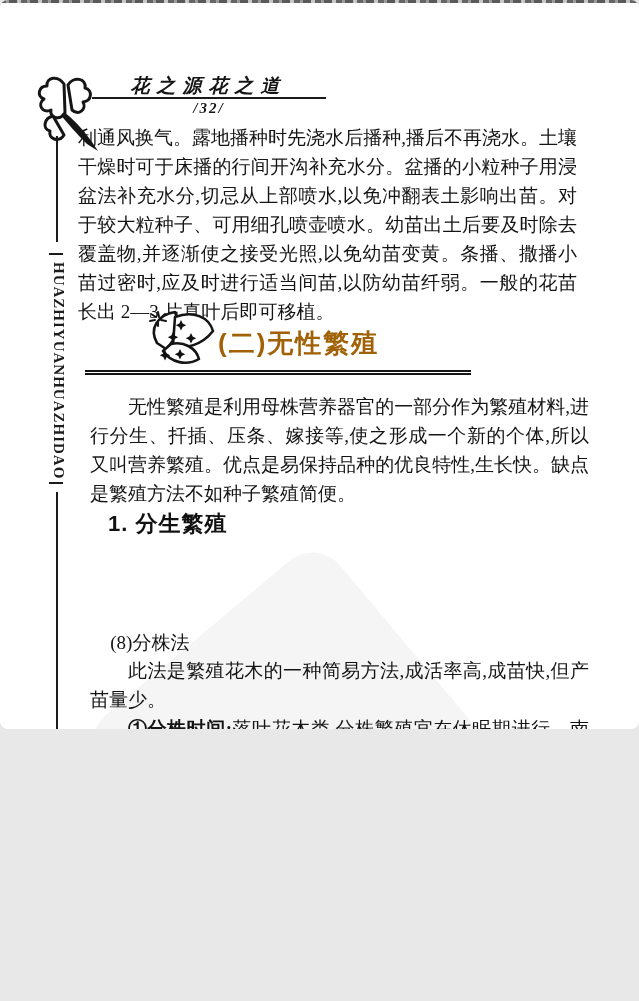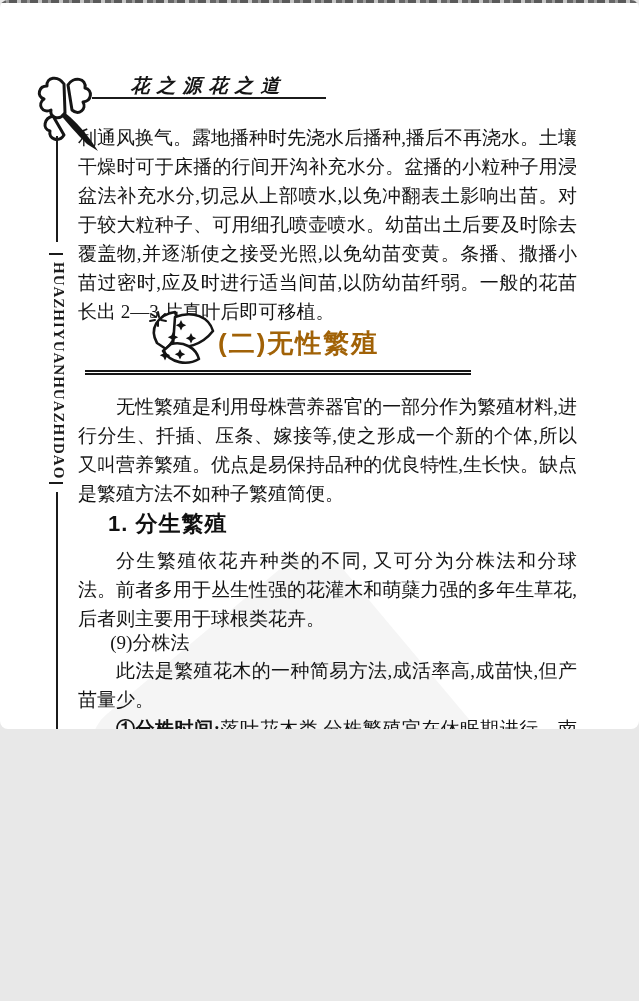--- a/index.html
+++ b/index.html
@@ -51,21 +51,21 @@
     position:absolute;left:67px;top:262px;width:216px;height:20px;
     transform:rotate(90deg);transform-origin:top left;
     font-weight:600;font-size:15px;letter-spacing:1px;white-space:nowrap;text-align:center;
     color:#1d1d1d;
   }
   
   .bodytext{
     position:absolute;left:78px;width:499px;margin:0;
     font-size:19px;line-height:29px;text-align:justify;color:#141414;
   }
-  .indent{text-indent:2em;}
+  .indent{text-indent:2em;margin-left:12px;}
   .p1{top:123px;}
   .p2{top:392px;}
   .p3{top:546px;}
   .p-label{top:628px;text-indent:1.7em;}
   .p4{top:656px;}
   .p5{top:714px;}
   .p5 b{font-weight:bold;}
   
   .section-icon{position:absolute;left:146px;top:308px;width:72px;height:64px;}
   .section-heading{
@@ -103,20 +103,21 @@
     <g fill="#ffffff" stroke="#151515" stroke-width="3" stroke-linejoin="round">
       <path d="M30 12 C24 3 12 5 13 14 C5 14 2 24 10 27 C3 32 8 42 17 38 C15 46 26 49 31 41 Z"></path>
       <path d="M34 13 C39 4 53 6 51 16 C59 18 58 29 49 30 C53 37 45 44 38 38 Z"></path>
       <path d="M19 44 C10 46 8 57 16 59 C14 67 25 71 30 63 Z"></path>
     </g>
     <path d="M30 40 C38 46 48 56 58 70 L64 79 L53 72 C43 62 33 51 27 43 Z" fill="#151515"></path>
   </svg>
 
   <div class="header-title">花之源花之道</div>
   <div class="header-underline"></div>
+  <div class="page-number">/32/</div>
 
   <div class="margin-rule rule-top"></div>
   <div class="margin-tick tick-top"></div>
   <div class="margin-vertical">HUAZHIYUANHUAZHIDAO</div>
   <div class="margin-tick tick-bottom"></div>
   <div class="margin-rule rule-bottom"></div>
 
   <p class="bodytext p1">利通风换气。露地播种时先浇水后播种,播后不再浇水。土壤干燥时可于床播的行间开沟补充水分。盆播的小粒种子用浸盆法补充水分,切忌从上部喷水,以免冲翻表土影响出苗。对于较大粒种子、可用细孔喷壶喷水。幼苗出土后要及时除去覆盖物,并逐渐使之接受光照,以免幼苗变黄。条播、撒播小苗过密时,应及时进行适当间苗,以防幼苗纤弱。一般的花苗长出 2—3 片真叶后即可移植。</p>
 
   <svg class="section-icon" viewBox="0 0 72 64">
@@ -136,23 +137,22 @@
       <path d="M19 42 l1.7 3.5 3.5 1.7 -3.5 1.7 -1.7 3.5 -1.7 -3.5 -3.5 -1.7 3.5 -1.7 z"></path>
     </g>
   </svg>
   <h2 class="section-heading">(二)无性繁殖</h2>
   <div class="double-rule"></div>
 
   <p class="bodytext p2 indent">无性繁殖是利用母株营养器官的一部分作为繁殖材料,进行分生、扦插、压条、嫁接等,使之形成一个新的个体,所以又叫营养繁殖。优点是易保持品种的优良特性,生长快。缺点是繁殖方法不如种子繁殖简便。</p>
 
   <h3 class="subsection-heading">1. 分生繁殖</h3>
 
-  <p class="bodytext p3 indent">分生繁殖依花卉种类的不同, 又可分为分株法和分球法。前者多用于丛生性强的花灌木和萌蘖力强的多年生草花,后者则主要用于球根类花卉。</p>
 
-  <p class="bodytext p-label">(9)分株法</p>
+  <p class="bodytext p-label">(8)分株法</p>
 
   <p class="bodytext p5 indent"><b>①分株时间:</b><span>落叶花木类,分株繁殖宜在休眠期进行。南方可在秋季落叶后进行, 北方宜在开春土壤解冻而尚未萌芽前进行;常绿花木类,南方多在冬季进行,北方多在春季出室前后进行。</span></p>
 
   <p class="bodytext p4 indent">此法是繁殖花木的一种简易方法,成活率高,成苗快,但产苗量少。</p>
 
   <svg class="footer-leaf" viewBox="0 0 96 88">
     <g fill="#0c0c0c">
       <path d="M38 50 L28 40 L30 46 L18 36 L22 44 L10 38 L16 46 L4 44 L12 51 L2 52 L12 57 L24 58 C31 58 36 55 38 50 Z"></path>
       <path d="M42 48 L40 34 L37 40 L34 24 L32 32 L27 18 L28 30 L20 20 L26 34 L18 28 L28 40 C34 46 40 49 42 48 Z"></path>
       <path d="M44 46 L50 32 L51 39 L58 26 L58 35 L66 26 L63 37 L72 32 L65 42 L74 42 L64 48 L52 51 C47 51 44 49 44 46 Z"></path>

